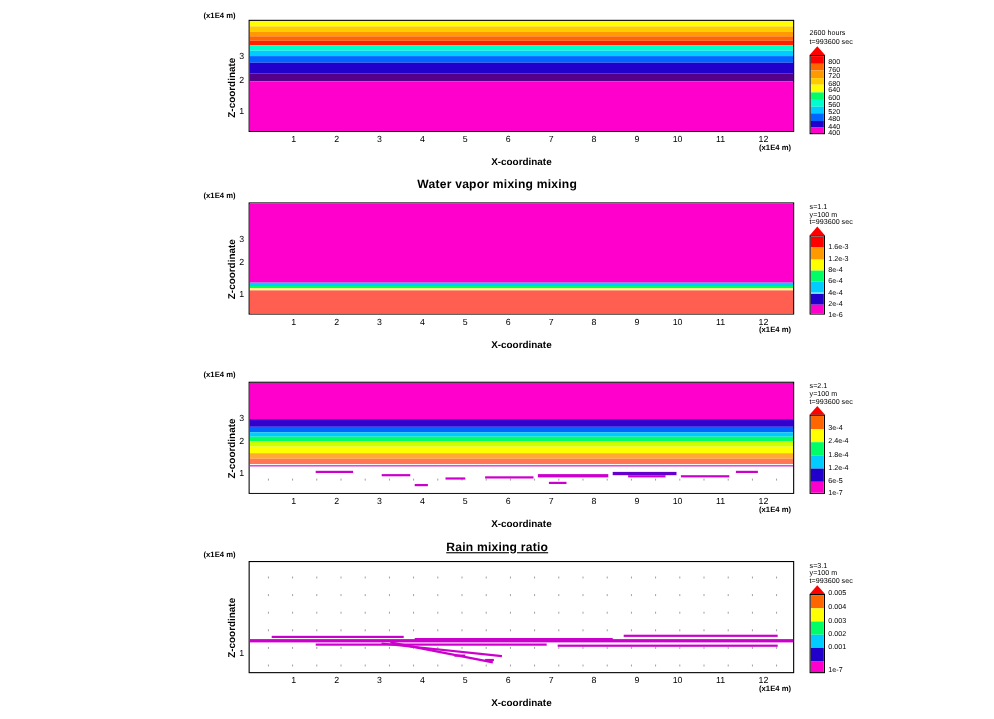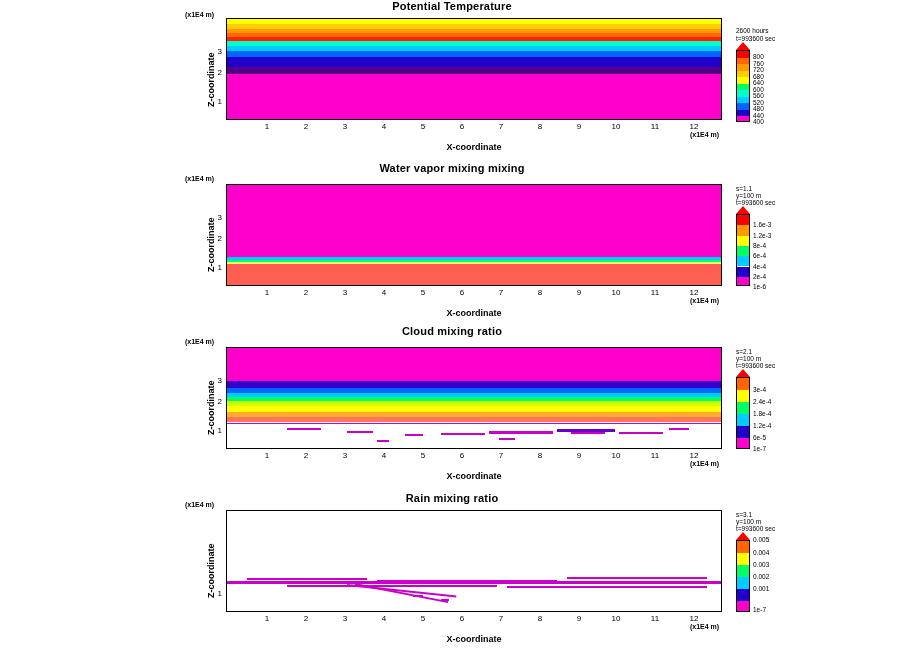--- a/index.html
+++ b/index.html
@@ -33,21 +33,20 @@
   .dotgrid{position:absolute;inset:0;
     background-image:radial-gradient(#6a6a6a 0.6px, transparent 0.7px);
     background-size:22px 16px;background-position:6px 6px;opacity:.75;}
   .thinline{position:absolute;left:0;width:100%;}
   .speckle{position:absolute;background:#cc00cc;}
 </style>
 </head>
 <body>
 
 <div class="panel" style="top:0;height:160px;">
-  <div class="panel-title" style="top:0px;">Potential Temperature</div>
   <div class="units-tl" style="left:185px;top:11px;">(x1E4 m)</div>
 
   <div class="ylabel" style="left:206px;top:107px;">Z-coordinate</div>
 
   <div class="plotbox" style="left:226px;top:18px;width:496px;height:102px;">
     <div class="layer" style="top:0px;height:5px;background:#ffff00;"></div>
     <div class="layer" style="top:5px;height:5px;background:#ffcc00;"></div>
     <div class="layer" style="top:10px;height:4px;background:#ff9900;"></div>
     <div class="layer" style="top:14px;height:4px;background:#ff6600;"></div>
     <div class="layer" style="top:18px;height:4px;background:#ff2200;"></div>
@@ -158,21 +157,20 @@
   <div class="cbar-lab" style="left:753px;top:59px;">1.6e-3</div>
   <div class="cbar-lab" style="left:753px;top:70px;">1.2e-3</div>
   <div class="cbar-lab" style="left:753px;top:80px;">8e-4</div>
   <div class="cbar-lab" style="left:753px;top:90px;">6e-4</div>
   <div class="cbar-lab" style="left:753px;top:101px;">4e-4</div>
   <div class="cbar-lab" style="left:753px;top:111px;">2e-4</div>
   <div class="cbar-lab" style="left:753px;top:121px;">1e-6</div>
 </div>
 
 <div class="panel" style="top:325px;height:160px;">
-  <div class="panel-title" style="top:0px;">Cloud mixing ratio</div>
   <div class="units-tl" style="left:185px;top:13px;">(x1E4 m)</div>
 
   <div class="ylabel" style="left:206px;top:110px;">Z-coordinate</div>
 
   <div class="plotbox" style="left:226px;top:22px;width:496px;height:102px;">
     <div class="layer" style="top:0px;height:33px;background:#ff00cc;"></div>
     <div class="layer" style="top:33px;height:7px;background:#3300cc;"></div>
     <div class="layer" style="top:40px;height:5px;background:#0066ff;"></div>
     <div class="layer" style="top:45px;height:4px;background:#00ccff;"></div>
     <div class="layer" style="top:49px;height:4px;background:#00ff66;"></div>
@@ -230,21 +228,21 @@
   </div>
   <div class="cbar-lab" style="left:753px;top:61px;">3e-4</div>
   <div class="cbar-lab" style="left:753px;top:73px;">2.4e-4</div>
   <div class="cbar-lab" style="left:753px;top:85px;">1.8e-4</div>
   <div class="cbar-lab" style="left:753px;top:97px;">1.2e-4</div>
   <div class="cbar-lab" style="left:753px;top:109px;">6e-5</div>
   <div class="cbar-lab" style="left:753px;top:120px;">1e-7</div>
 </div>
 
 <div class="panel" style="top:488px;height:166px;">
-  <div class="panel-title" style="top:4px;">Rain mixing ratio</div>
+  <div class="panel-title" style="top:4px;text-decoration:underline;">Rain mixing ratio</div>
   <div class="units-tl" style="left:185px;top:13px;">(x1E4 m)</div>
 
   <div class="ylabel" style="left:206px;top:110px;">Z-coordinate</div>
 
   <div class="plotbox" style="left:226px;top:22px;width:496px;height:102px;background:#ffffff;">
     <div class="dotgrid"></div>
     <div class="speckle" style="left:0px;top:70px;width:496px;height:3px;"></div>
     <div class="speckle" style="left:20px;top:67px;width:120px;height:2px;"></div>
     <div class="speckle" style="left:150px;top:69px;width:180px;height:2px;"></div>
     <div class="speckle" style="left:340px;top:66px;width:140px;height:2px;"></div>

